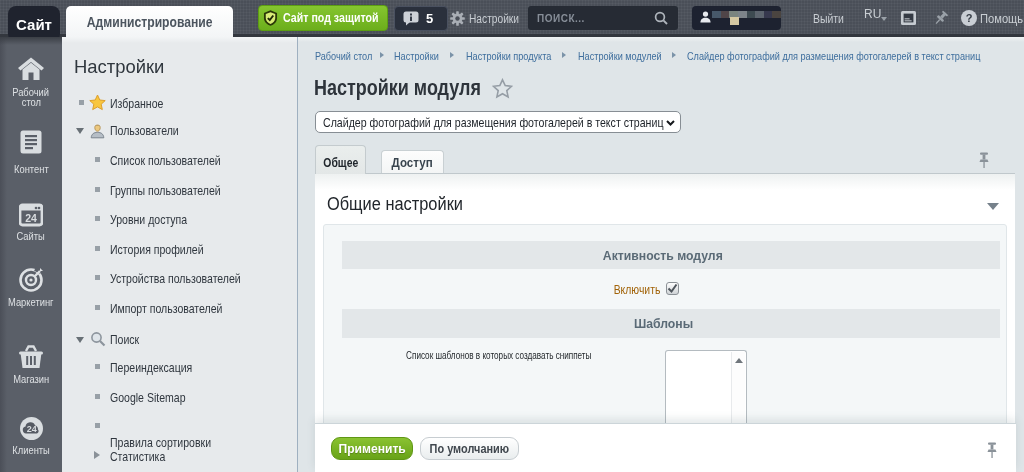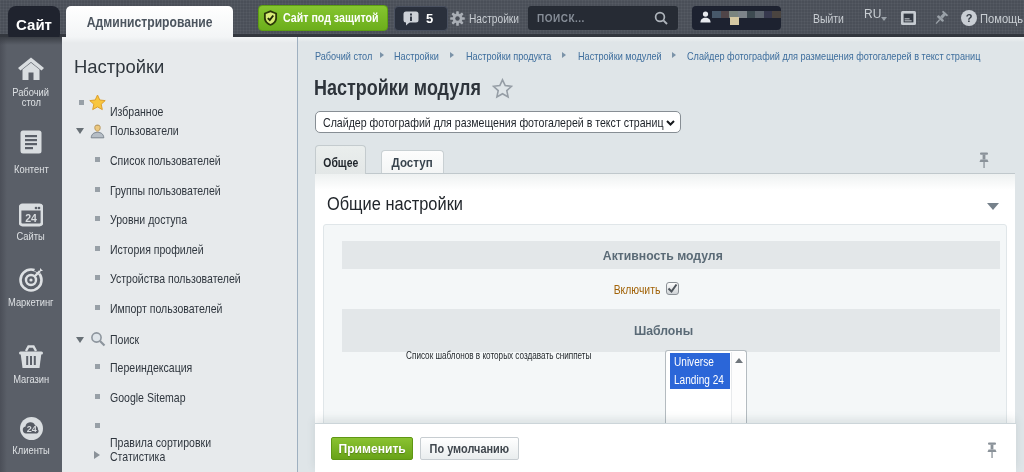--- a/index.html
+++ b/index.html
@@ -46,21 +46,21 @@
 .crumb{position:absolute;top:50px;font-size:11px;color:#3e6e9d;white-space:nowrap;transform-origin:0 50%}
 .csep{position:absolute;width:0;height:0;border-top:3.5px solid transparent;border-bottom:3.5px solid transparent;border-left:4.5px solid #7b93a8}
 .tab{border-radius:4px 4px 0 0;display:flex;align-items:center;justify-content:center;
  font-size:13px;font-weight:bold}
 #tab1{left:315px;top:145px;width:51px;height:29px;padding-top:4px;background:linear-gradient(#eaeeed,#e3e7e7);color:#20262c;border:1px solid #c4cbce;border-bottom:none;z-index:2}
 #tab2{left:381px;top:150px;width:63px;height:23px;background:linear-gradient(#fdfdfd,#f3f5f5);color:#39444e;border:1px solid #c9d0d3;border-bottom:none}
 .band{width:658px;height:28px;background:#e3e7e9;display:flex;align-items:center;justify-content:center;padding-right:16px;
  font-size:13px;font-weight:bold;color:#5a6a76}
 .band span{display:inline-block;transform:scaleX(.94)}
 #footer{left:315px;top:423px;width:701px;height:49px;background:#fff;border-top:1px solid #ccd5d9;box-shadow:0 -4px 8px rgba(90,110,120,.16)}
-.btn{top:437px;height:23px;border-radius:2px;font-size:13px;font-weight:bold;display:flex;align-items:center;justify-content:center}
+.btn{top:437px;height:23px;border-radius:9px;font-size:13px;font-weight:bold;display:flex;align-items:center;justify-content:center}
 #btn-apply{left:331px;width:82px;background:linear-gradient(#8ac231,#68a317);border:1px solid #5f9714;color:#fff;text-shadow:0 1px 1px rgba(0,0,0,.25)}
 #btn-def{left:420px;width:99px;background:linear-gradient(#ffffff,#e9edee);border:1px solid #c7cdd1;color:#40474e}
 </style></head>
 <body>
 <div class="abs" id="topbar"></div>
 <div class="abs ttab" id="tab-site">Сайт</div>
 <div class="abs ttab" id="tab-admin">
     <span class="sxc" style="transform:scaleX(.81)">Администрирование</span>
   </div>
 <div class="abs" id="btn-protect">
@@ -189,21 +189,21 @@
     <text x="12.8" y="16" font-size="9" font-weight="bold" fill="#d9dde0" text-anchor="middle" font-family="Liberation Sans">24</text>
   </svg>
 <div class="abs railitem" style="left:0;top:445px"><span>Клиенты</span></div>
 
 <div class="abs" id="sidebar"></div>
 <div class="abs" style="left:74px;top:56px;font-size:19px;color:#30373e"><span class="sxl" style="transform:scaleX(.97)">Настройки</span></div>
 <div class="abs sqb" style="left:79px;top:100px"></div>
 <svg class="abs" style="left:89px;top:94px" width="17" height="17" viewBox="0 0 17 17">
     <path d="M8.5 1 L10.8 6 L16.2 6.6 L12.2 10.2 L13.3 15.6 L8.5 12.9 L3.7 15.6 L4.8 10.2 L0.8 6.6 L6.2 6 Z" fill="#f8c63e" stroke="#dd9f2c" stroke-width="1"></path>
   </svg>
-<div class="mtxt" style="left:110px;top:104px"><span>Избранное</span></div>
+<div class="mtxt" style="left:110px;top:96px"><span>Избранное</span></div>
 <div class="abs tri" style="left:76px;top:128px"></div>
 <svg class="abs" style="left:90px;top:123px" width="15" height="16" viewBox="0 0 15 16">
     <path d="M4.8 4.5 C4.8 1.2 10.2 1.2 10.2 4.5 C10.2 6.8 9 8.2 7.5 8.2 C6 8.2 4.8 6.8 4.8 4.5 Z" fill="#ecc87f" stroke="#b59355" stroke-width=".9"></path>
     <path d="M4.9 3.4 C5.4 1.6 9.6 1.6 10.1 3.4 L9.8 2.2 L5.2 2.2 Z" fill="#8a6d3b"></path>
     <path d="M1.2 14.8 C1.5 10.8 4 9.4 7.5 9.4 C11 9.4 13.5 10.8 13.8 14.8 Z" fill="#b6bec6" stroke="#79838d" stroke-width="1"></path>
   </svg>
 <div class="mtxt" style="left:110px;top:123px"><span>Пользователи</span></div>
 <div class="abs sqb" style="left:95px;top:157px"></div>
 <div class="mtxt" style="left:110px;top:153px"><span>Список пользователей</span></div>
 <div class="abs sqb" style="left:95px;top:187px"></div>
@@ -270,28 +270,25 @@
 <div class="abs" style="left:323px;top:224px;width:684px;height:248px;background:#f4f7f8;border:1px solid #e0e6e9;border-radius:3px"></div>
 <div class="abs band" style="left:342px;top:241px">
     <span>Активность модуля</span>
   </div>
 <div class="abs" style="left:602px;top:282px;font-size:13px;color:#a16207"><span class="sxr" style="transform:scaleX(.8)">Включить</span></div>
 <div class="abs" style="left:666px;top:282px;width:13px;height:13px;border:1px solid #8b9196;border-radius:3px;background:linear-gradient(#fefefe,#cfd3d6)">
  <svg style="position:absolute;left:0px;top:0px" width="11" height="11" viewBox="0 0 11 11">
       <path d="M1.5 5.5 L4.5 8.5 L9.5 1.5" fill="none" stroke="#4e555c" stroke-width="2"></path>
     </svg>
 </div>
-<div class="abs band" style="left:342px;top:309px;height:43px">
+<div class="abs band" style="left:342px;top:309px;height:29px">
     <span>Шаблоны</span>
   </div>
 <div class="abs" style="left:364px;top:350px;font-size:10px;color:#1f2428"><span class="sxr" style="transform:scaleX(.815)">Список шаблонов в которых создавать сниппеты</span></div>
 <div class="abs" style="left:665px;top:350px;width:82px;height:73px;background:#fff;border:1px solid #b4bbc0;border-radius:3px 3px 0 0;border-bottom:none">
- <div style="position:absolute;left:4px;top:2px;width:60px;height:36px;background:#2b66d8;color:#fff;font-size:12px;line-height:18px;padding-left:4px">
-  <span class="sxl" style="transform:scaleX(.84)">Universe</span><br><span class="sxl" style="transform:scaleX(.84)">Landing 24</span>
- </div>
  <div style="position:absolute;right:1px;top:1px;width:14px;height:71px;background:#fdfdfd;border-left:1px solid #e8eaec">
   <div style="position:absolute;left:3px;top:6px;width:0;height:0;border-left:4px solid transparent;border-right:4px solid transparent;border-bottom:5px solid #70767c"></div>
  </div>
 </div>
 <div class="abs" id="footer"></div>
 <div class="abs btn" id="btn-apply">
     <span class="sxc" style="transform:scaleX(.93)">Применить</span>
   </div>
 <div class="abs btn" id="btn-def">
     <span class="sxc" style="transform:scaleX(.84)">По умолчанию</span>

